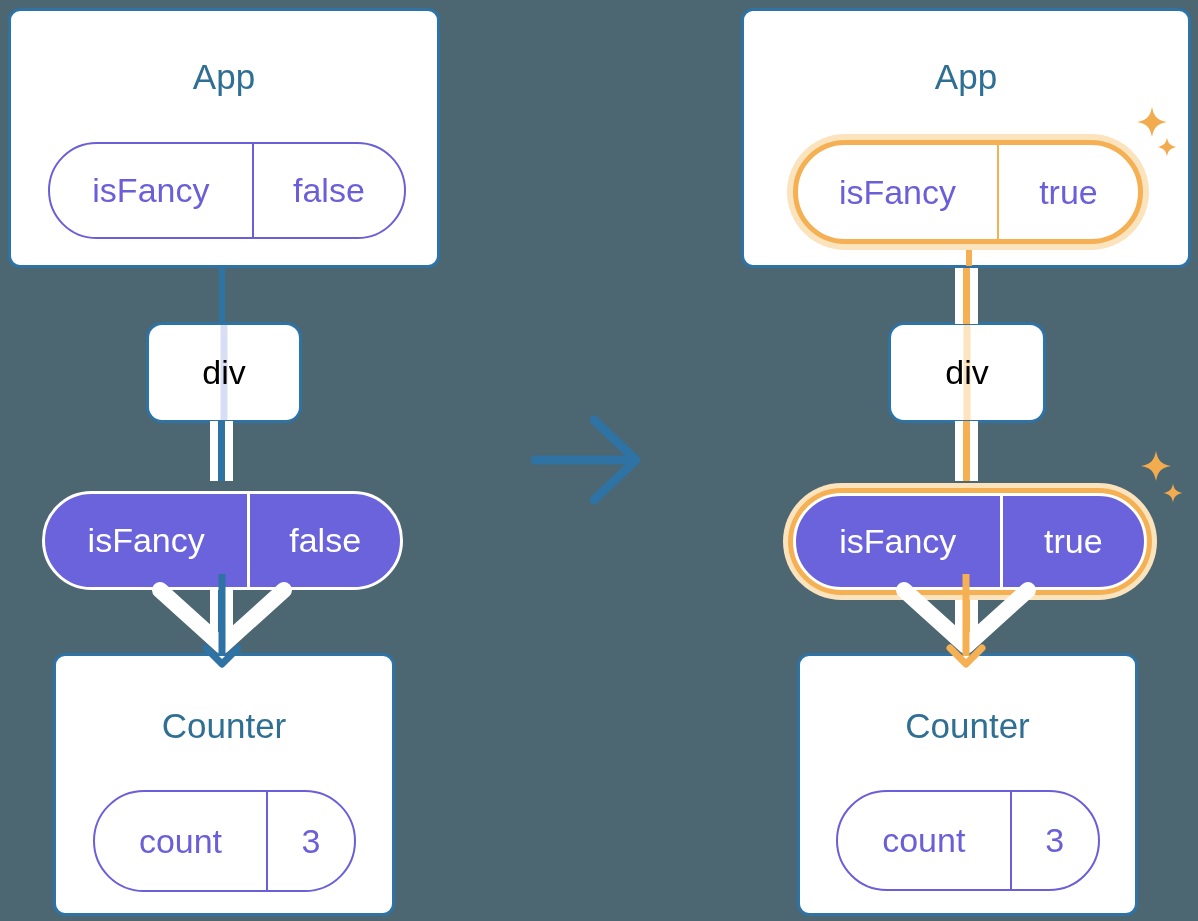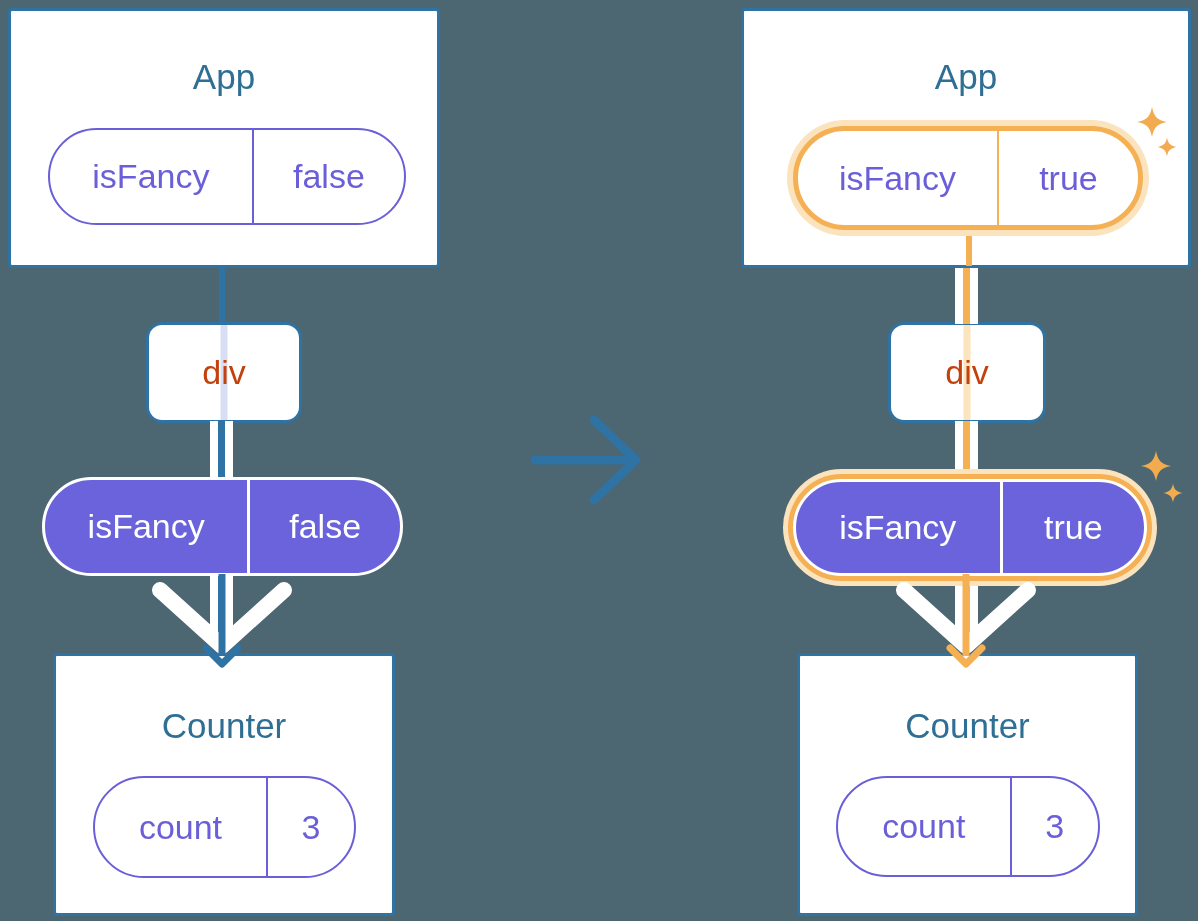--- a/index.html
+++ b/index.html
@@ -4,28 +4,28 @@
 <style>
   html,body{margin:0;padding:0;background:#4C6672;}
   .stage{
     position:relative;width:1198px;height:921px;background:#4C6672;
     font-family:"Liberation Sans",sans-serif;overflow:hidden;
   }
   .card{
     position:absolute;background:#fff;border:3px solid #2E73A4;
     box-sizing:border-box;z-index:1;
   }
-  .rad10{border-radius:4px}.rad14{border-radius:16px}
+  .rad10{border-radius:12px}.rad14{border-radius:16px}
   .ctitle{
     position:absolute;left:0;right:0;text-align:center;
     color:#2F6F94;font-size:35px;line-height:35px;z-index:2;
   }
   .pill{
     position:absolute;display:flex;align-items:stretch;
-    border-radius:999px;box-sizing:border-box;z-index:3;font-size:34px;
+    border-radius:999px;box-sizing:border-box;z-index:3;font-size:34px;margin-top:14px;
   }
   .pill .cell{display:flex;align-items:center;justify-content:center;}
   .pill .cell.first{flex:0 0 57%;}
   .pill.split585 .cell.first{flex:0 0 58.5%;}
   .pill.split66 .cell.first{flex:0 0 66%;}
   .pill .cell.last{flex:1;}
   .pill .divider{flex:none;width:2px;background:#6A5FD9;}
   .pill.outline{background:#fff;border:2.5px solid #6A5FD9;color:#6A5FD9;}
   .pill.solid{background:#6A63DB;border:3px solid #fff;color:#fff;}
   .pill.solid .divider{width:3px;background:#fff;}
@@ -39,21 +39,21 @@
   .edge{position:absolute;width:6px;background:#2E73A4;z-index:2;}
   .inner-line{position:absolute;width:6px;background:#F5B054;z-index:2;}
   .pipe{position:absolute;width:23px;z-index:2;}
   .pipe.blue{background:linear-gradient(to right,#fff 0 8px,#2E73A4 8px 15px,#fff 15px 23px);}
   .pipe.orange{background:linear-gradient(to right,#fff 0 8px,#F5B054 8px 15px,#fff 15px 23px);}
   .stripe{position:absolute;top:0;bottom:0;left:50%;transform:translateX(-50%);width:7px;z-index:1;}
   .stripe.lav{background:#D8DFF4;}
   .stripe.cream{background:#FBE4BE;}
   .divlabel{
     position:absolute;inset:0;display:flex;align-items:center;justify-content:center;
-    color:#c2410c;font-size:34px;z-index:2;
+    color:#000000;font-size:34px;z-index:2;
   }
   svg.down-arrow{position:absolute;z-index:5;}
   svg.sparkles{position:absolute;z-index:6;}
   svg.mid-arrow{position:absolute;z-index:1;}
 </style>
 </head>
 <body>
 
 <div class="stage">
 

